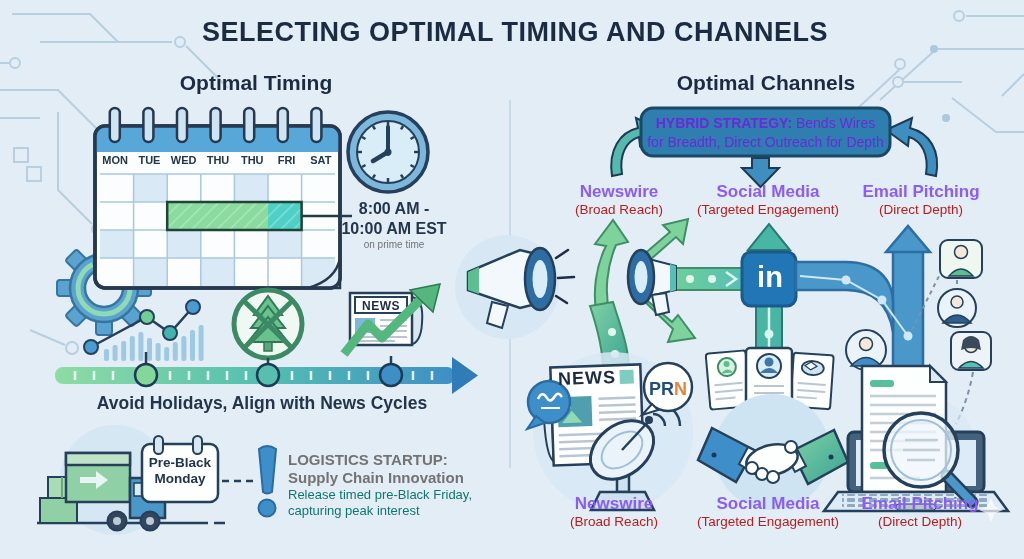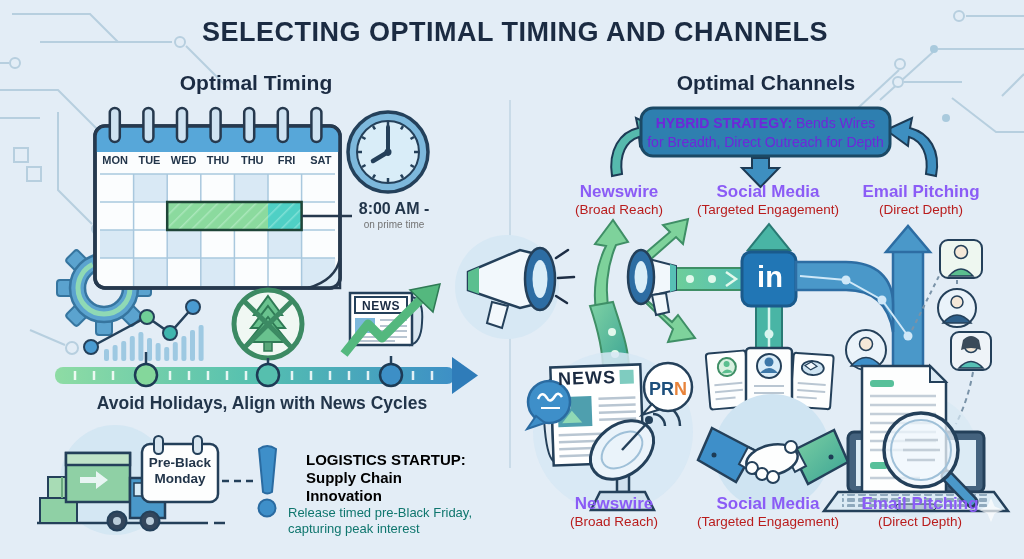--- a/index.html
+++ b/index.html
@@ -10,21 +10,21 @@
   .abs{position:absolute;}
   .ctr{transform:translateX(-50%);text-align:center;}
   .title{font-size:27px;font-weight:800;letter-spacing:.5px;color:#1b2b42;white-space:nowrap;}
   .section-h{font-size:21px;font-weight:800;color:#1b2b42;white-space:nowrap;}
   .daysrow{display:flex;width:240px;}
   .daysrow span{flex:1;text-align:center;font-size:11px;font-weight:800;color:#22354a;}
   .timetext{font-size:16px;font-weight:800;line-height:1.25;color:#22354a;text-align:center;}
   .timetext .lite{font-weight:400;font-size:10px;color:#737373;}
   .caption{font-size:17.5px;font-weight:700;color:#22354a;white-space:nowrap;}
   .pbf{font-size:13.5px;font-weight:800;line-height:1.15;color:#22354a;text-align:center;}
-  .logi b{display:block;font-size:15px;font-weight:800;line-height:1.2;color:#000000;margin-left:18px;}
+  .logi b{display:block;font-size:15px;font-weight:800;line-height:1.2;color:#737373;}
   .logi div{font-size:13px;line-height:1.25;color:#0f766e;}
   .banner-text{width:239px;height:40px;display:flex;align-items:flex-end;justify-content:center;
     text-align:center;color:#6d28d9;font-size:14px;line-height:1.35;font-weight:500;}
   .banner-text .b{font-weight:800;}
   .colhead .nm{font-size:17px;font-weight:800;white-space:nowrap;color:#8b5cf6;}
   .colhead .sb{font-size:13.5px;font-weight:400;white-space:nowrap;color:#b91c1c;}
   .newslabel-sm{font-size:12px;font-weight:800;letter-spacing:.5px;color:#1b2b42;}
   .newslabel-lg{font-size:18px;font-weight:800;letter-spacing:1px;color:#1b2b42;}
   .prn{font-size:18px;font-weight:800;}
   .prn .pr{color:#1d4f7c;} .prn .n{color:#e8833a;}
@@ -505,20 +505,21 @@
   <span>TUE</span>
   <span>WED</span>
   <span>THU</span>
   <span>THU</span>
   <span>FRI</span>
   <span>SAT</span>
 </div>
 
 <div class="abs timetext ctr" style="left:394px;top:199px;width:120px">
   <div>8:00 AM -</div>
+  <div>10:00 AM EST</div>
   <div class="lite">on prime time</div>
 </div>
 
 <div class="abs newslabel-sm ctr" style="left:381px;top:299px">NEWS</div>
 
 <div class="abs caption ctr" style="left:262px;top:393px">Avoid Holidays, Align with News Cycles</div>
 
 <div class="abs pbf" style="left:146px;top:455px;width:68px">Pre-Black Monday</div>
 
 <div class="abs logi" style="left:288px;top:451px;width:190px">

